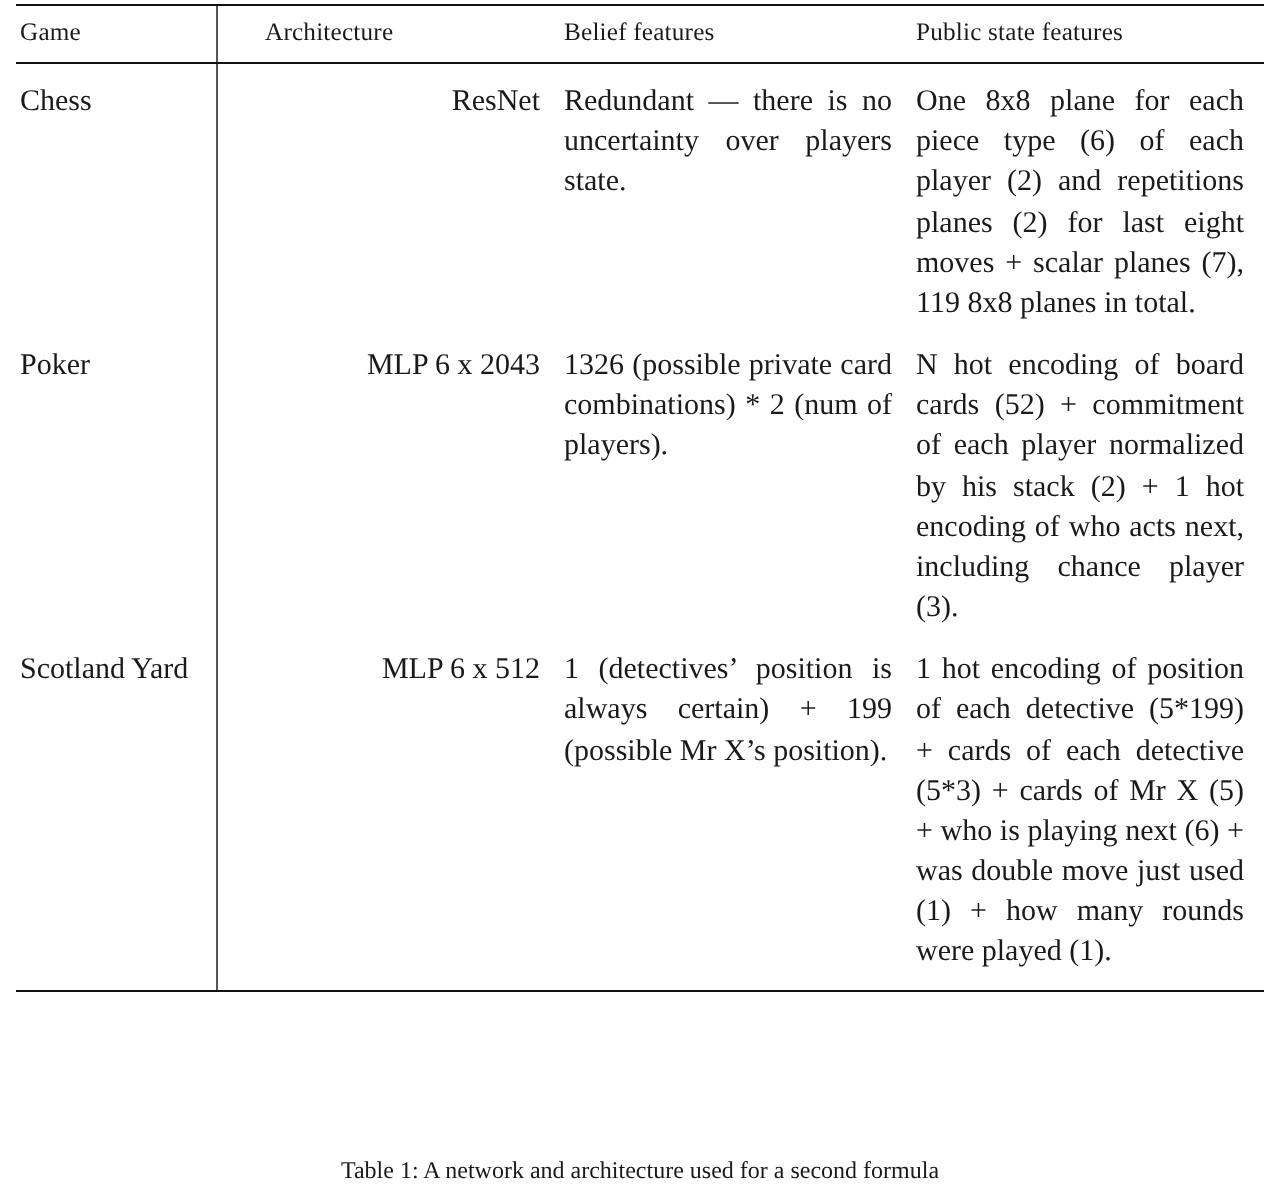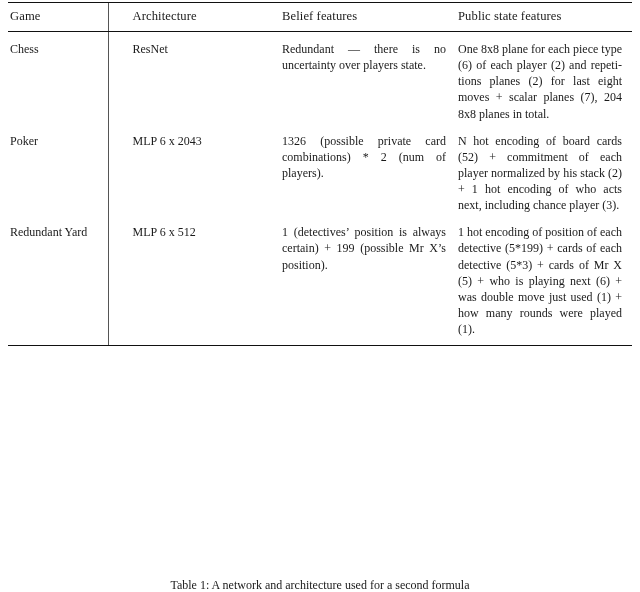--- a/index.html
+++ b/index.html
@@ -55,36 +55,36 @@
   }
 
   tbody td {
     vertical-align: top;
     text-align: justify;
     text-justify: inter-word;
     hyphens: manual;
     -webkit-hyphens: manual;
     padding: 9px 10px 2px 2px;
     line-height: 1.345;
-    font-size: 12px;
+    font-size: 15px;
   }
 
   tbody tr.last-row td {
     border-bottom: 1.4px solid #111111;
     padding-bottom: 8px;
   }
 
   
   th.vrule, td.vrule {
     border-left: 1.1px solid #555555;
     padding-left: 24px;
   }
 
   td.nowrapcell, th.nowrapcell {
-    text-align: left;
+    text-align: right;
     white-space: nowrap;
   }
 
   td.c-game-cell {
     white-space: nowrap;
     text-align: left;
   }
 
   .cap {
     position: absolute;
@@ -118,33 +118,33 @@
         <th>Belief features</th>
         <th>Public state features</th>
       </tr>
     </thead>
     <tbody>
 
       <tr>
         <td class="c-game-cell">Chess</td>
         <td class="vrule nowrapcell">ResNet</td>
         <td>Redundant — there is no uncertainty over players state.</td>
-        <td>One 8x8 plane for each piece type (6) of each player (2) and repeti­tions planes (2) for last eight moves + scalar planes (7), 204 8x8 planes in total.</td>
+        <td>One 8x8 plane for each piece type (6) of each player (2) and repeti­tions planes (2) for last eight moves + scalar planes (7), 119 8x8 planes in total.</td>
       </tr>
 
 
       <tr>
         <td class="c-game-cell">Poker</td>
         <td class="vrule nowrapcell">MLP 6 x 2043</td>
         <td>1326 (possible private card combinations) * 2 (num of players).</td>
         <td>N hot encoding of board cards (52) + commit­ment of each player nor­malized by his stack (2) + 1 hot encoding of who acts next, including chance player (3).</td>
       </tr>
 
       <tr class="last-row">
-        <td class="c-game-cell">Redundant Yard</td>
+        <td class="c-game-cell">Scotland Yard</td>
         <td class="vrule nowrapcell">MLP 6 x 512</td>
         <td>1 (detectives’ position is always certain) + 199 (possible Mr X’s posi­tion).</td>
         <td>1 hot encoding of po­sition of each detective (5*199) + cards of each detective (5*3) + cards of Mr X (5) + who is playing next (6) + was double move just used (1) + how many rounds were played (1).</td>
       </tr>
 
     </tbody>
   </table>
 
   <div class="cap">Table 1: A network and architecture used for a second formula</div>
 

